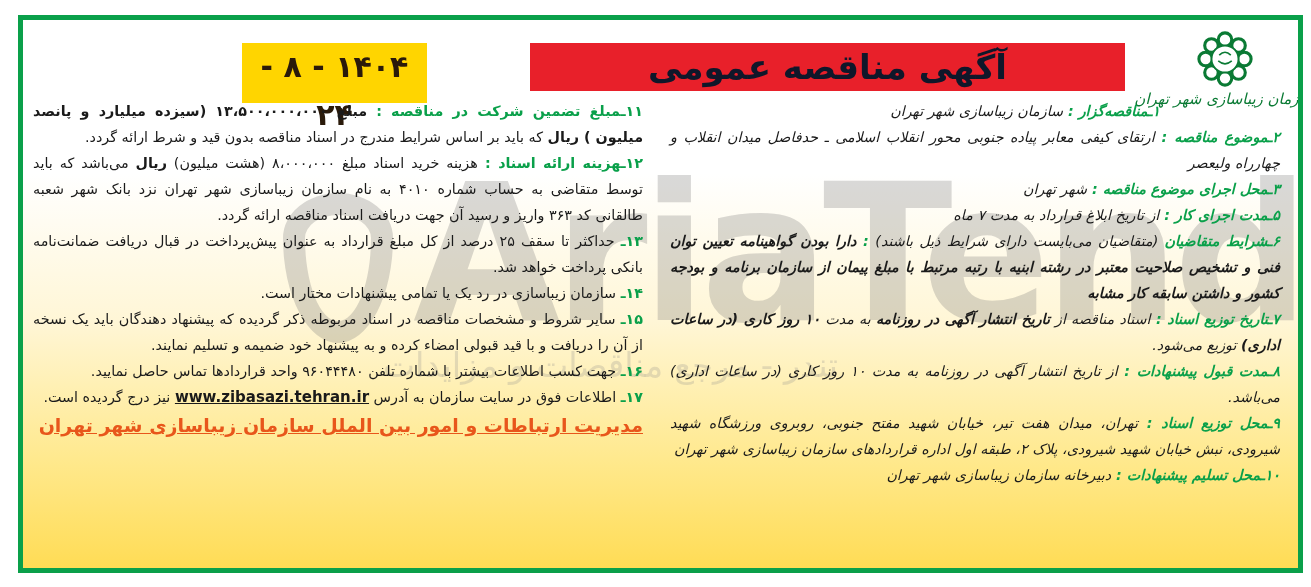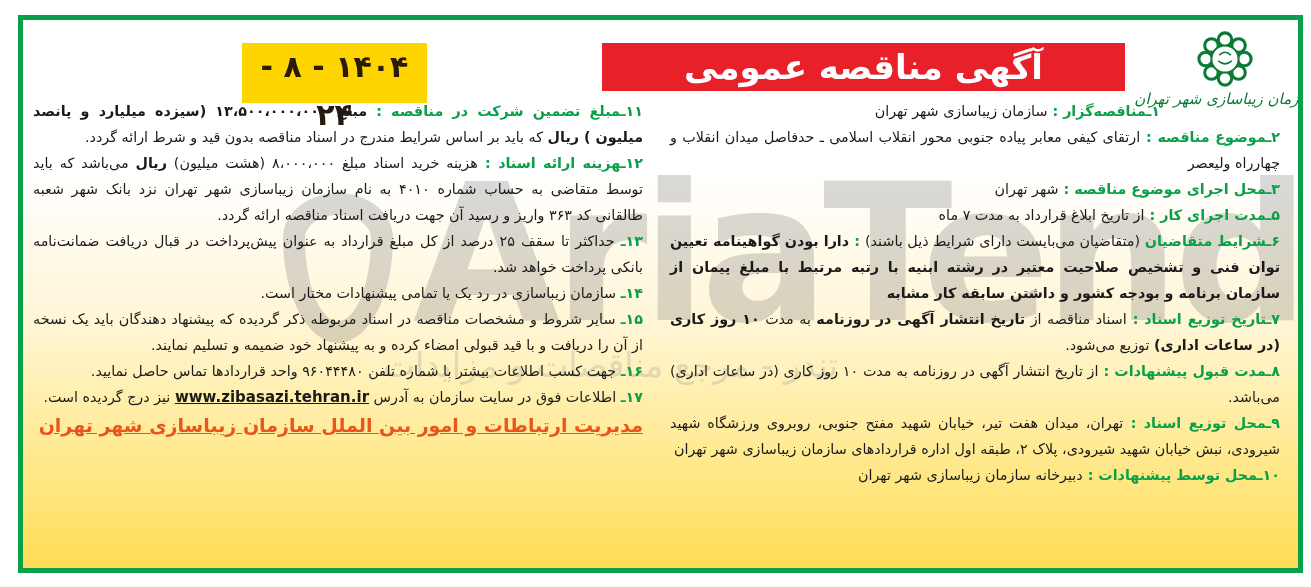--- a/index.html
+++ b/index.html
@@ -26,31 +26,31 @@
     position: absolute; left: 360px; top: 325px; font-size: 34px; color: rgba(140,140,140,0.25);
     direction: rtl; white-space: nowrap; z-index: 1; pointer-events: none;
   }
   .logo {
     position: absolute; right: 18px; top: 10px; width: 110px; height: 95px; z-index: 2;
     display: flex; flex-direction: column; align-items: center;
   }
   .logo svg { width: 58px; height: 58px; }
   .logo-text { font-size: 15px; color: #0a7a34; font-style: italic; margin-top: 2px; white-space: nowrap; }
   .title-banner {
-    position: absolute; right: 173px; top: 23px; width: 523px; height: 48px; background: #e8202a;
-    color: #ffffff; font-weight: bold; font-size: 34px; line-height: 48px; text-align: center; z-index: 2;
+    position: absolute; right: 173px; top: 23px; width: 595px; height: 48px; background: #e8202a;
+    color: #0f172a; font-weight: bold; font-size: 34px; line-height: 48px; text-align: center; z-index: 2;
     letter-spacing: 1px;
   }
   .date-box {
     position: absolute; left: 219px; top: 23px; width: 185px; height: 60px; background: #ffd500;
     color: #2a1a0a; font-weight: bold; font-size: 30px; line-height: 48px; text-align: center; z-index: 2;
     direction: rtl;
   }
   .col { position: absolute; top: 78px; z-index: 3; font-size: 14.3px; line-height: 26px; color: #1a1a1a; text-align: justify; }
-  .col-right { right: 18px; width: 610px; }
+  .col-right { right: 18px; width: 610px; font-style: italic; }
   .col-left  { left: 10px; width: 610px; }
   .item { margin: 0; }
   .num { color: #0aa04a; font-weight: bold; }
   .lbl { color: #0aa04a; font-weight: bold; }
   .b { font-weight: bold; }
   .sep { color: #0aa04a; font-weight: bold; }
   .url { font-weight: bold; text-decoration: underline; direction: ltr; unicode-bidi: embed; font-size: 15px; }
   .footer-sign {
     color: #e8561b; font-weight: bold; font-size: 19px; margin-top: 2px; text-decoration: underline;
   }
@@ -104,21 +104,21 @@
     <p class="item">
       <span class="num">۷ـ</span><span class="lbl">تاریخ توزیع اسناد</span><span class="sep"> : </span><span>اسناد مناقصه از</span> <span class="b">تاریخ انتشار آگهی در روزنامه</span> <span>به مدت</span> <span class="b">۱۰ روز کاری (در ساعات اداری)</span> <span>توزیع می‌شود.</span>
     </p>
     <p class="item">
       <span class="num">۸ـ</span><span class="lbl">مدت قبول پیشنهادات</span><span class="sep"> : </span><span>از تاریخ انتشار آگهی در روزنامه به مدت ۱۰ روز کاری (در ساعات اداری) می‌باشد.</span>
     </p>
     <p class="item">
       <span class="num">۹ـ</span><span class="lbl">محل توزیع اسناد</span><span class="sep"> : </span><span>تهران، میدان هفت تیر، خیابان شهید مفتح جنوبی، روبروی ورزشگاه شهید شیرودی، نبش خیابان شهید شیرودی، پلاک ۲، طبقه اول اداره قراردادهای سازمان زیباسازی شهر تهران</span>
     </p>
     <p class="item">
-      <span class="num">۱۰ـ</span><span class="lbl">محل توسط پیشنهادات</span><span class="sep"> : </span><span>دبیرخانه سازمان زیباسازی شهر تهران</span>
+      <span class="num">۱۰ـ</span><span class="lbl">محل تسلیم پیشنهادات</span><span class="sep"> : </span><span>دبیرخانه سازمان زیباسازی شهر تهران</span>
     </p>
   </div>
 
   <div class="col col-left">
     <p class="item">
       <span class="num">۱۱ـ</span><span class="lbl">مبلغ تضمین شرکت در مناقصه</span><span class="sep"> : </span><span class="b">مبلغ ۱۳،۵۰۰،۰۰۰،۰۰۰ (سیزده میلیارد و پانصد میلیون ) ریال</span> <span>که باید بر اساس شرایط مندرج در اسناد مناقصه بدون قید و شرط ارائه گردد.</span>
     </p>
     <p class="item">
       <span class="num">۱۲ـ</span><span class="lbl">هزینه ارائه اسناد</span><span class="sep"> : </span><span>هزینه خرید اسناد مبلغ ۸،۰۰۰،۰۰۰ (هشت میلیون)</span> <span class="b">ریال</span> <span>می‌باشد که باید توسط متقاضی به حساب شماره ۴۰۱۰ به نام سازمان زیباسازی شهر تهران نزد بانک شهر شعبه طالقانی کد ۳۶۳ واریز و رسید آن جهت دریافت اسناد مناقصه ارائه گردد.</span>
     </p>

